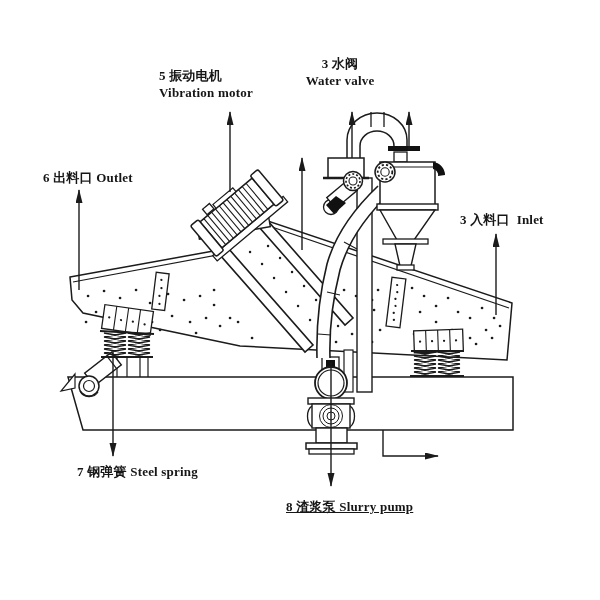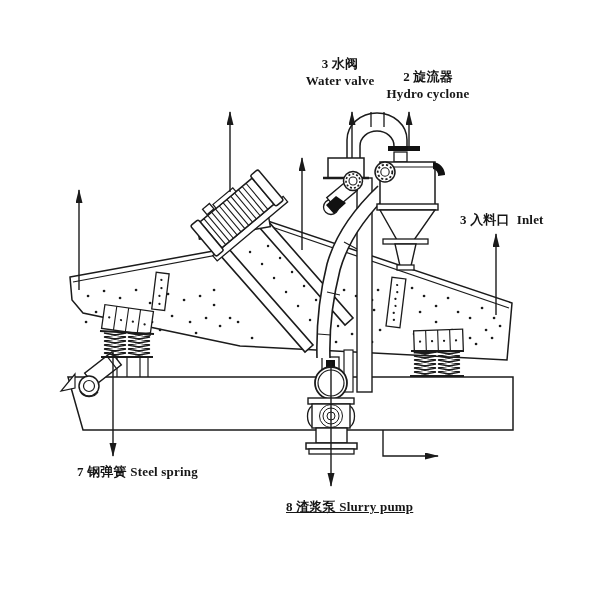--- a/index.html
+++ b/index.html
@@ -180,25 +180,26 @@
     <line x1="230" y1="192" x2="230" y2="112" marker-end="url(#ah)"></line>
     <line x1="79" y1="290" x2="79" y2="190" marker-end="url(#ah)"></line>
     <line x1="113" y1="350" x2="113" y2="456" marker-end="url(#ah)"></line>
     <line x1="331" y1="362" x2="331" y2="486" marker-end="url(#ah)"></line>
     <path d="M383,430 V456 H438" marker-end="url(#ah)"></path>
   </g>
 </svg>
 
   <div class="lbl" style="left:460px;top:211px;"><span>3 入料口  Inlet</span></div>
 
-  <div class="lbl center" style="left:382px;top:68px;width:92px;"><span>2 旋流器</span><br><span>Hydro cyclone</span></div>
 
   <div class="lbl center" style="left:296px;top:55px;width:88px;"><span>3 水阀</span><br><span>Water valve</span></div>
 
 
-
+  <div class="lbl" style="left:159px;top:67px;"><span>5 振动电机</span><br><span>Vibration motor</span></div>
+
+  <div class="lbl" style="left:43px;top:169px;"><span>6 出料口 Outlet</span></div>
 
   <div class="lbl" style="left:77px;top:463px;"><span>7 钢弹簧 Steel spring</span></div>
 
   <div class="lbl" style="left:286px;top:498px;text-decoration:underline;"><span>8 渣浆泵 Slurry pump</span></div>
 
 
 </div>
 
 </body></html>

